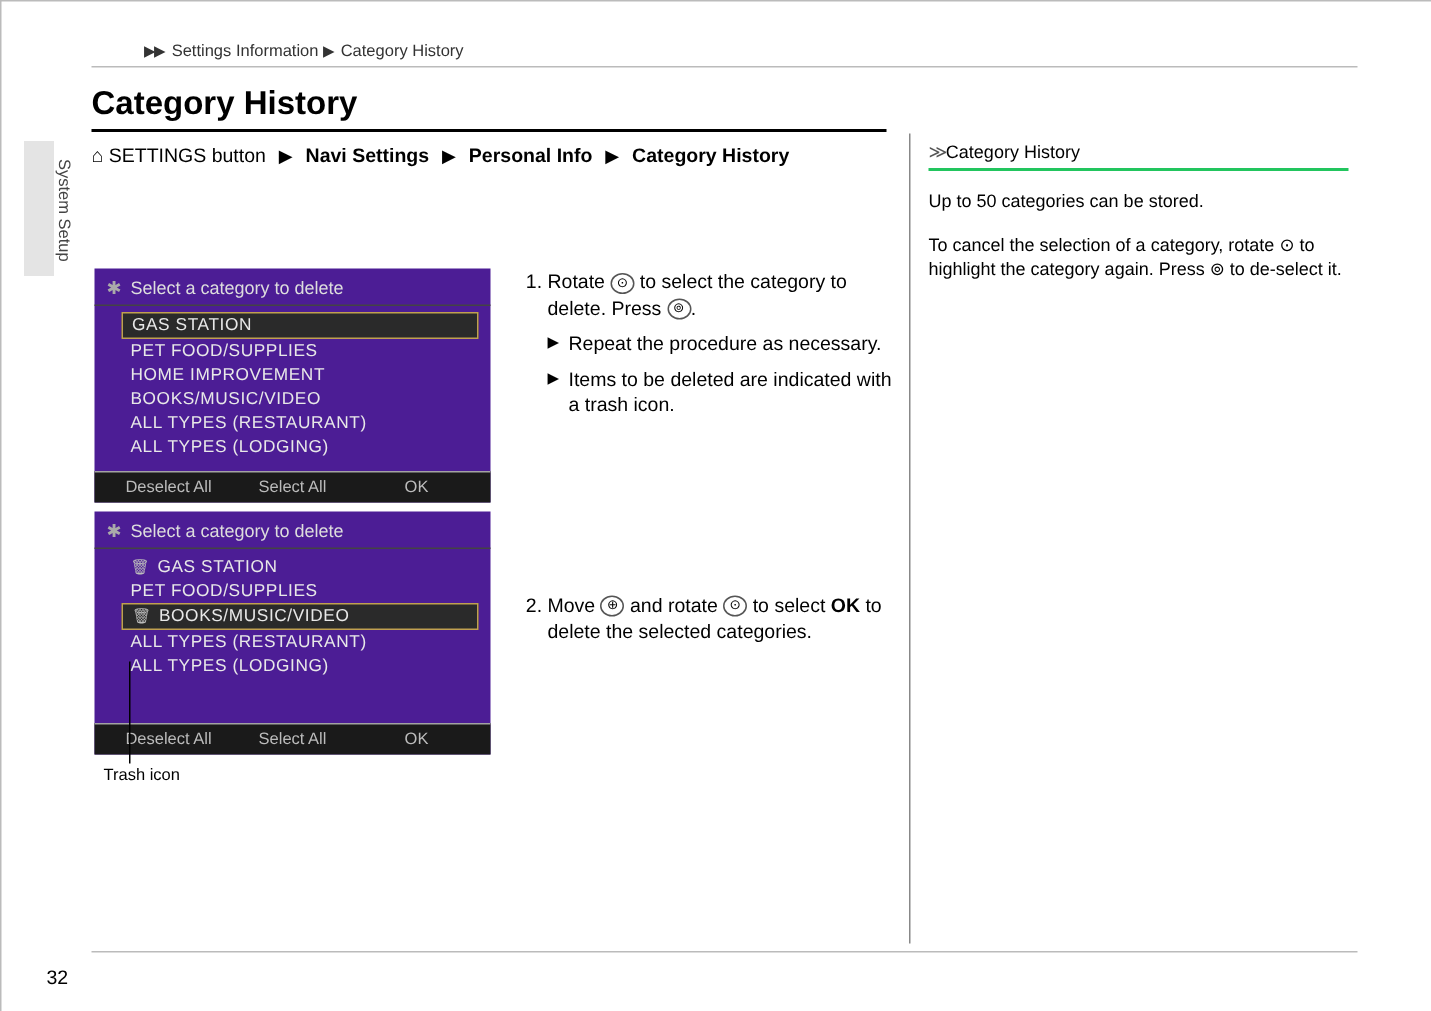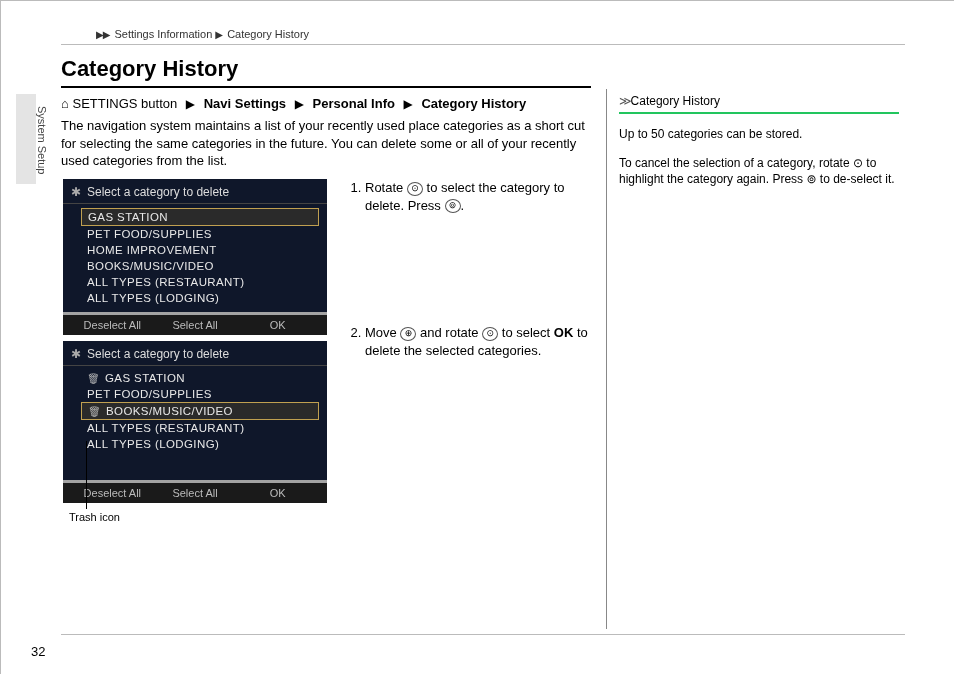--- a/index.html
+++ b/index.html
@@ -7,30 +7,30 @@
   .breadcrumb{position:absolute;top:27px;left:95px;font-size:11px;color:#333}
   .breadcrumb .tri{font-size:10px;margin-right:2px;letter-spacing:-1px}
   .rule-top{position:absolute;top:43px;left:60px;right:50px;border-top:1px solid #bbb}
   .side-tab{position:absolute;top:93px;left:15px;width:20px;height:90px;background:#e4e4e4}
   .side-label{position:absolute;top:105px;left:35px;writing-mode:vertical-rl;text-orientation:mixed;font-size:11px;color:#444}
   .title{position:absolute;top:55px;left:60px;font-size:22px;font-weight:bold}
   .title-rule{position:absolute;top:85px;left:60px;width:530px;border-top:2px solid #000}
   .navpath{position:absolute;top:95px;left:60px;font-size:13px}
   .navpath .sep{font-size:12px;margin:0 5px}
   .body-text{position:absolute;top:116px;left:60px;width:540px;line-height:1.35}
-  .screenshot{position:absolute;background:#0f172a;color:#fff;font-size:12px}
+  .screenshot{position:absolute;background:#4c1d95;color:#fff;font-size:12px}
   .ss1{top:178px;left:62px;width:264px;height:156px}
   .ss2{top:340px;left:62px;width:264px;height:162px}
   .ss-head{padding:6px 6px 4px 8px;font-size:12px;color:#ddd;border-bottom:1px solid #444}
   .ss-head .gear{display:inline-block;width:12px;color:#aaa;margin-right:4px}
   .ss-list{padding:4px 8px 2px 18px}
   .ss-row{padding:2px 6px;color:#e8e8e8;font-size:11.5px;letter-spacing:0.4px}
   .ss-row.selected{border:1px solid #c0a050;background:#2a2a2a}
   .ss-row .trash{display:inline-block;width:12px;margin-right:6px;color:#bbb;font-size:10px}
-  .ss-foot{position:absolute;bottom:0;left:0;right:0;padding:4px 8px;color:#bbb;font-size:11px;display:flex;background:#1a1a1a;border-top:3px solid #a3a3a3}
+  .ss-foot{position:absolute;bottom:0;left:0;right:0;padding:4px 8px;color:#bbb;font-size:11px;display:flex;background:#1a1a1a;border-top:1px solid #a3a3a3}
   .ss-foot span{flex:1;text-align:center}
   .callout{position:absolute;top:440px;left:85px;width:1px;height:68px;background:#000}
   .callout-lbl{position:absolute;top:510px;left:68px;font-size:11px}
   .steps{position:absolute;top:178px;left:346px;width:250px;font-size:13px;line-height:1.35}
   .steps ol{margin:0;padding-left:18px}
   .steps li{margin-bottom:10px}
   .steps .icon{display:inline-block;width:14px;height:12px;border:1px solid #555;border-radius:50%;font-size:9px;text-align:center;line-height:11px;vertical-align:middle}
   .sub{margin:6px 0 0 0;padding-left:0;list-style:none}
   .sub li{position:relative;padding-left:14px;margin-bottom:6px}
   .sub li:before{content:"▶";position:absolute;left:0;top:2px;font-size:10px}
@@ -64,21 +64,20 @@
     <span>⌂ </span>
     <span>SETTINGS button</span>
     <span class="sep">▶</span>
     <b>Navi Settings</b>
     <span class="sep">▶</span>
     <b>Personal Info</b>
     <span class="sep">▶</span>
     <b>Category History</b>
   </div>
 
-  <div class="body-text">The navigation system maintains a list of your recently used place categories as a short cut for selecting the same categories in the future. You can delete some or all of your recently used categories from the list.</div>
 
   <div class="screenshot ss1">
     <div class="ss-head"><span class="gear">✱</span><span>Select a category to delete</span></div>
     <div class="ss-list" id="ss1-list">
         <div class="ss-row selected"><span>GAS STATION</span></div>
         <div class="ss-row"><span>PET FOOD/SUPPLIES</span></div>
         <div class="ss-row"><span>HOME IMPROVEMENT</span></div>
         <div class="ss-row"><span>BOOKS/MUSIC/VIDEO</span></div>
         <div class="ss-row"><span>ALL TYPES (RESTAURANT)</span></div>
         <div class="ss-row"><span>ALL TYPES (LODGING)</span></div>
@@ -106,20 +105,24 @@
     </div>
   </div>
 
   <div class="callout"></div>
   <div class="callout-lbl">Trash icon</div>
 
   <div class="steps">
     <ol>
       <li>
         <span>Rotate </span><span class="icon">⊙</span><span> to select the category to delete. Press </span><span class="icon">⊚</span><span>.</span>
+        <ul class="sub">
+          <li>Repeat the procedure as necessary.</li>
+          <li>Items to be deleted are indicated with a trash icon.</li>
+        </ul>
         <div style="height:100px"></div>
       </li>
       <li>
         <span>Move </span><span class="icon">⊕</span><span> and rotate </span><span class="icon">⊙</span><span> to select </span><b>OK</b><span> to delete the selected categories.</span>
       </li>
     </ol>
   </div>
 
   <div class="right-rule"></div>
 

